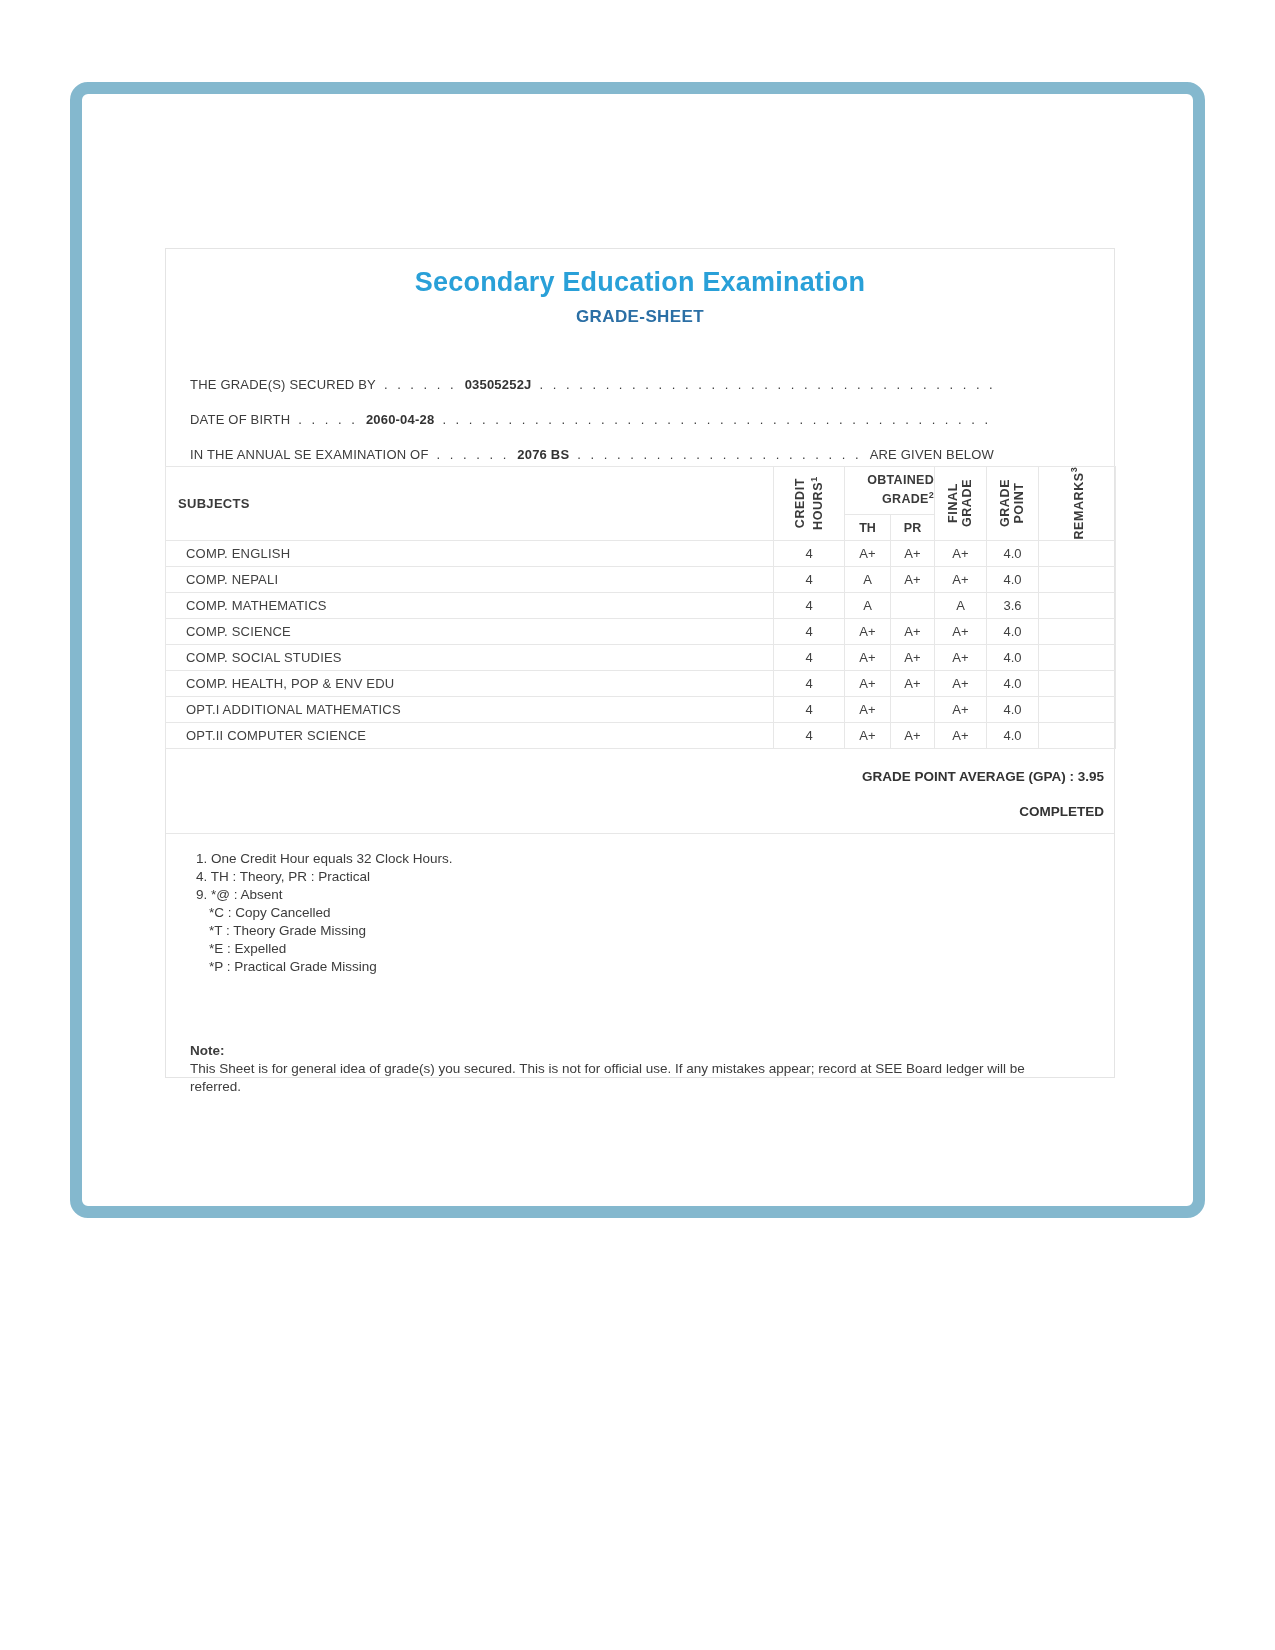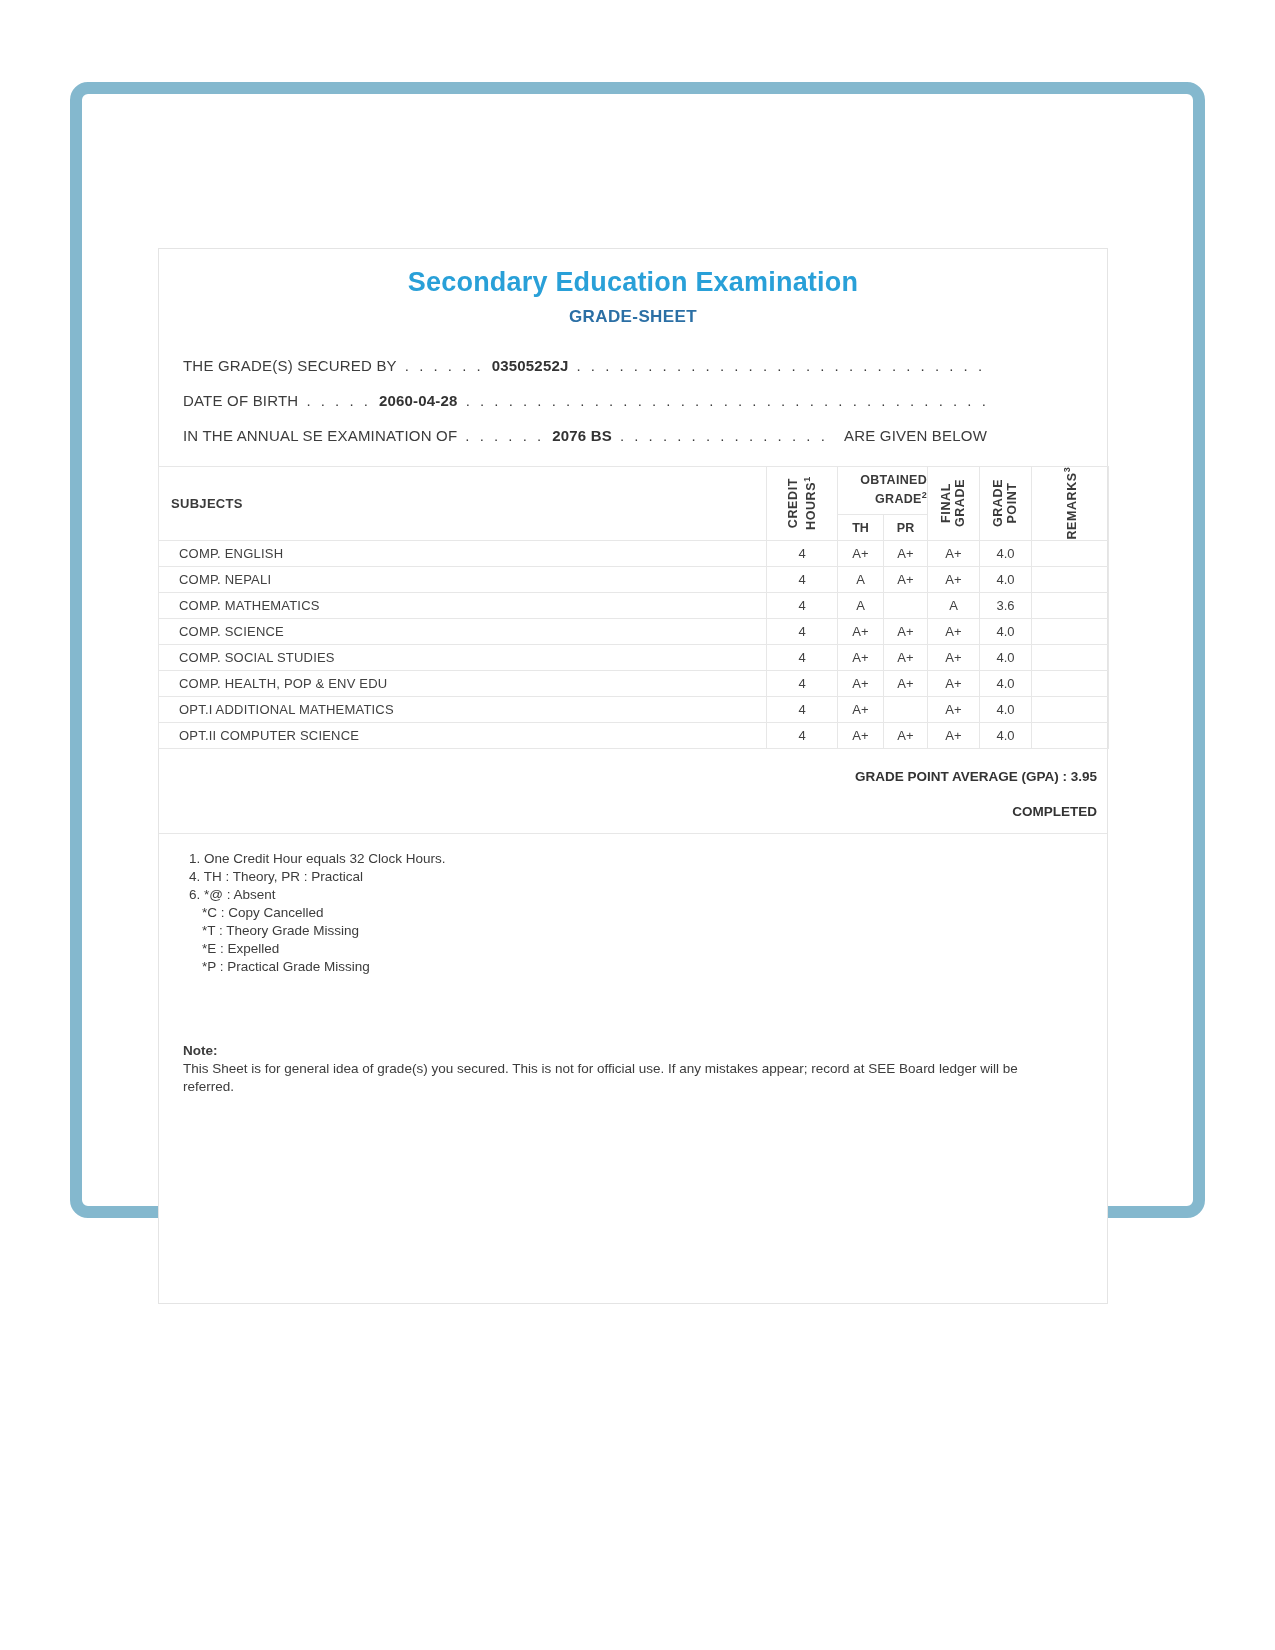--- a/index.html
+++ b/index.html
@@ -1,30 +1,30 @@
 <!DOCTYPE html>
 <html><head>
 <meta charset="utf-8">
 <style>
   * { margin:0; padding:0; box-sizing:border-box; }
   html,body { width:1275px; height:1650px; background:#ffffff;
     font-family:"Liberation Sans", sans-serif; color:#3a3a3a; }
   .frame { position:absolute; left:70px; top:82px; width:1135px; height:1136px;
     border:12px solid #84b8ce; border-radius:18px; background:#fff; }
-  .card { position:absolute; left:158px; top:248px; width:950px; height:1056px;
+  .card { position:absolute; left:165px; top:248px; width:950px; height:830px;
     border:1px solid #e4e4e4; background:#fff; }
 
   .doc-title { margin-top:18px; text-align:center; font-size:27px; font-weight:bold;
     color:#29a0d8; letter-spacing:0.2px; }
   .doc-subtitle { margin-top:9px; text-align:center; font-size:17px; font-weight:bold;
     color:#2b6fa5; letter-spacing:0.4px; }
 
   .info-lines { margin:30px 120px 0 24px; }
-  .info-line { display:flex; align-items:flex-start; white-space:nowrap;
-    font-size:15px; color:#3c3c3c; height:35px; letter-spacing:0.2px; }
+  .info-line { display:flex; align-items:flex-end; white-space:nowrap;
+    font-size:13px; color:#3c3c3c; height:35px; letter-spacing:0.2px; }
   .dots-fixed { letter-spacing:3px; margin:0 8px; color:#3c3c3c; }
   .info-value { font-weight:bold; color:#333; }
   .dots-fill { flex:1 1 auto; overflow:hidden; letter-spacing:3px; margin-left:8px; color:#3c3c3c; }
   .info-tail { margin-left:8px; }
 
   table.grades { width:950px; margin-top:4px; border-collapse:collapse; table-layout:fixed;
     margin-left:-1px; }
   table.grades th, table.grades td { border:1px solid #e7e7e7; }
   th.subjects-h { text-align:left; padding-left:12px; font-size:13px; font-weight:bold;
     color:#3a3a3a; letter-spacing:0.3px; }
@@ -194,21 +194,21 @@
   </table>
 
   <div class="summary">
     <div class="gpa-line">GRADE POINT AVERAGE (GPA) : 3.95</div>
     <div class="status-line">COMPLETED</div>
   </div>
 
   <div class="footnotes">
     <div class="fn">1. One Credit Hour equals 32 Clock Hours.</div>
     <div class="fn">4. TH : Theory, PR : Practical</div>
-    <div class="fn">6. *@ : Absent</div>
+    <div class="fn">9. *@ : Absent</div>
     <div class="fn fn-sub">*C : Copy Cancelled</div>
     <div class="fn fn-sub">*T : Theory Grade Missing</div>
     <div class="fn fn-sub">*E : Expelled</div>
     <div class="fn fn-sub">*P : Practical Grade Missing</div>
   </div>
 
   <div class="note">
     <div class="note-heading">Note:</div>
     <div class="note-body">This Sheet is for general idea of grade(s) you secured. This is not for official use. If any mistakes appear; record at SEE Board ledger will be referred.</div>
   </div>

